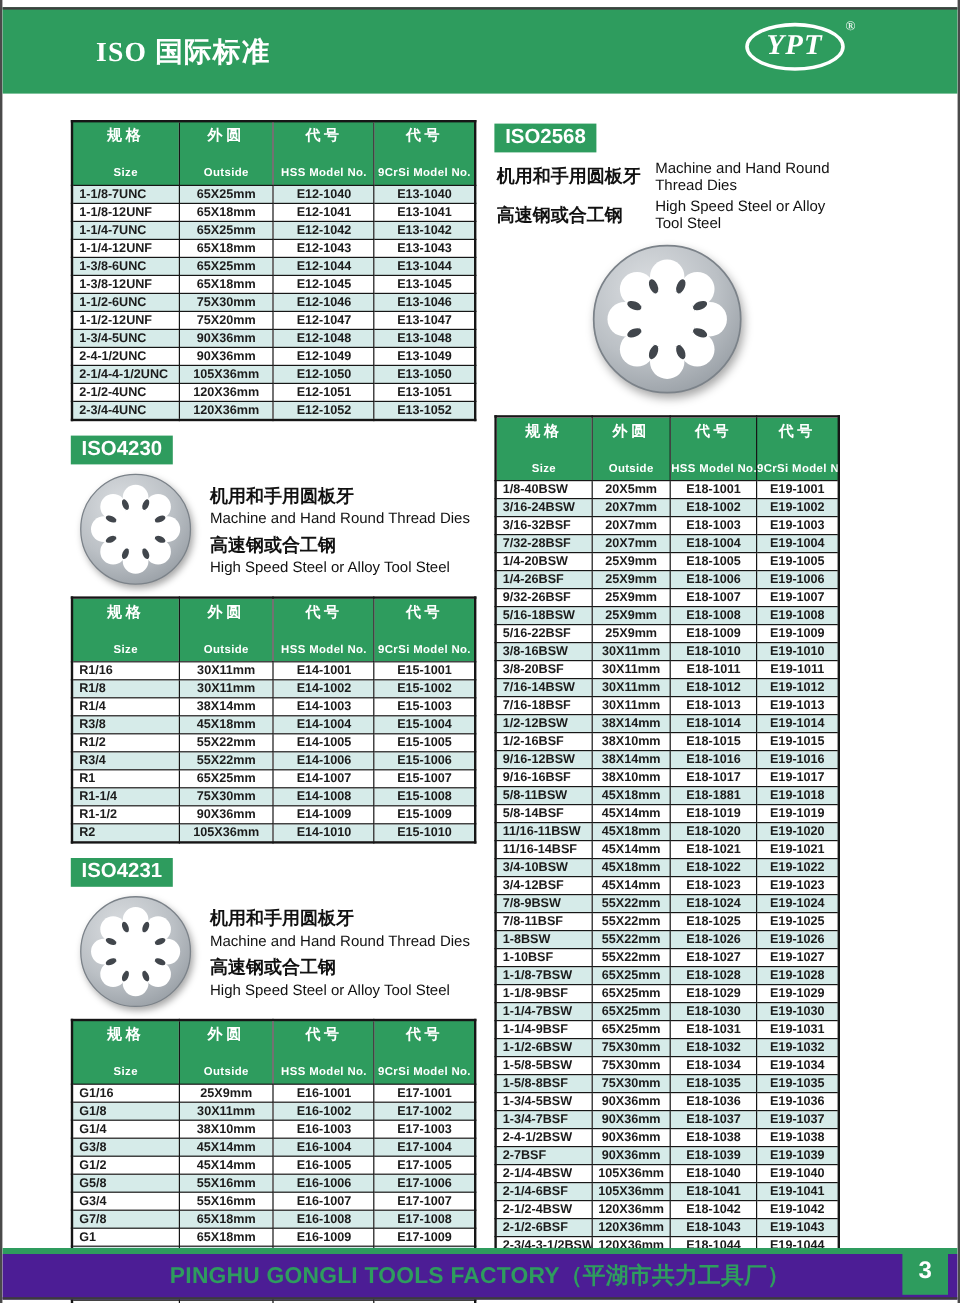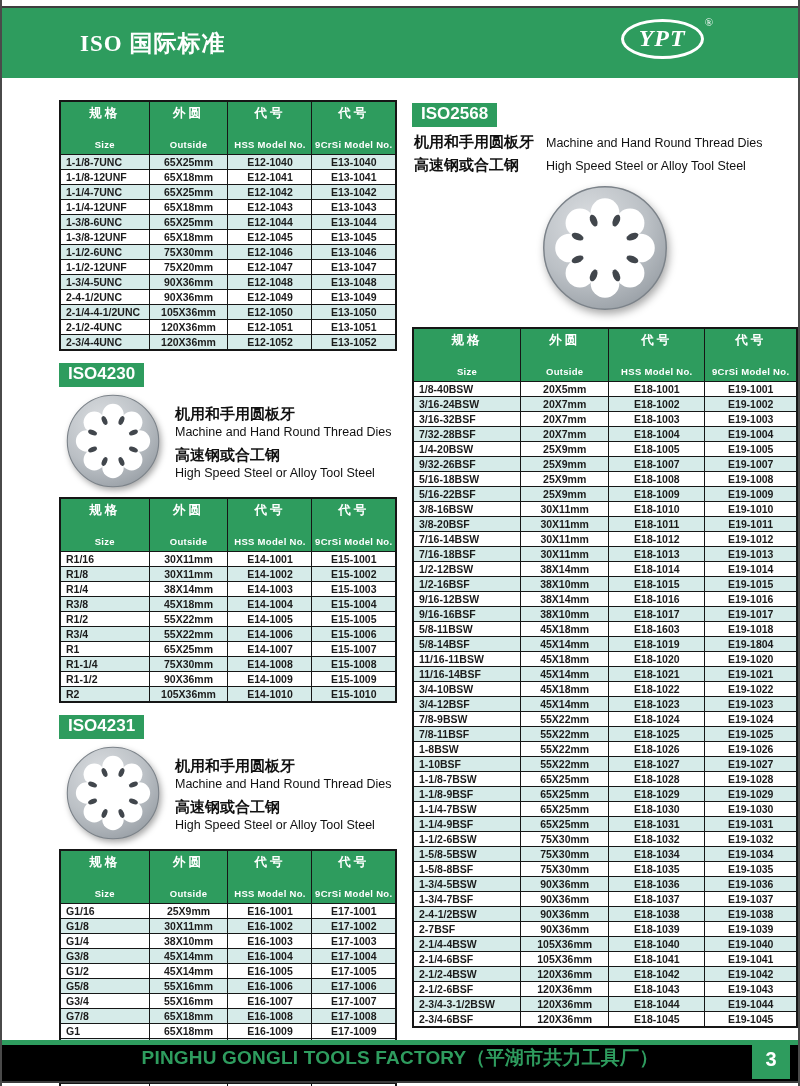--- a/index.html
+++ b/index.html
@@ -22,21 +22,21 @@
   .logo{position:absolute;right:86px;top:11px;white-space:nowrap;}
   .logo-oval{
     display:inline-block;border:3px solid #fff;border-radius:50%;
     padding:4px 15px 6px;color:#fff;font-weight:bold;font-style:italic;
     font-size:24px;letter-spacing:1px;line-height:1;
   }
   .logo-reg{color:#fff;font-size:11px;vertical-align:top;position:relative;top:-3px;left:1px;}
   
   .content{position:absolute;top:78px;left:0;right:0;bottom:46px;}
   .col-left{position:absolute;left:57px;top:22px;width:338px;}
-  .col-right{position:absolute;left:410px;top:25px;width:386px;}
+  .col-right{position:absolute;left:410px;top:25px;width:288px;}
   
   table.spec{border-collapse:collapse;width:100%;border:2px solid #161616;table-layout:fixed;}
   .spec th,.spec td{border:1px solid #161616;overflow:hidden;white-space:nowrap;}
   .spec th{background:var(--green);color:#fff;padding:3px 0 4px;vertical-align:middle;}
   .th-zh{font-size:12.5px;font-weight:bold;letter-spacing:3px;}
   .th-en{font-size:9.5px;font-weight:bold;letter-spacing:0.3px;margin-top:17px;}
   .spec td{height:14px;font-size:10.5px;font-weight:bold;color:#1b1b1b;text-align:center;padding:0 2px;line-height:1;}
   .spec td:first-child{text-align:left;padding-left:5px;}
   .shade-odd tbody tr:nth-child(odd) td{background:var(--rowalt);}
   .shade-even tbody tr:nth-child(even) td{background:var(--rowalt);}
@@ -53,22 +53,22 @@
   .desc .en{font-size:12.5px;color:#111;line-height:1.4;margin-bottom:2px;}
   .intro2{display:grid;grid-template-columns:auto 1fr;column-gap:12px;row-gap:4px;align-items:center;margin:3px 0 2px 2px;}
   .intro2 .zh{font-size:15px;font-weight:bold;color:#111;}
   .intro2 .en{font-size:12.5px;color:#111;}
   .die-big-wrap{text-align:center;margin:6px 0 8px 0;}
   .die-big{width:134px;height:134px;filter:drop-shadow(2px 4px 4px rgba(0,0,0,0.35));}
   
   .footer{position:absolute;left:0;right:0;bottom:3px;}
   .footer-line{height:5px;background:var(--green);}
   .footer-body{
-    height:36px;background:#000000;border-bottom:2px solid #3c3c3c;
-    display:flex;justify-content:center;position:relative;
+    height:36px;background:#4c1d95;border-bottom:2px solid #3c3c3c;
+    display:flex;align-items:center;justify-content:center;position:relative;
   }
   .footer-text{color:var(--green);font-size:19px;font-weight:bold;letter-spacing:0.2px;}
   .page-num{
     position:absolute;right:8px;top:-5px;bottom:2px;width:38px;background:var(--green);
     color:#fff;display:flex;align-items:center;justify-content:center;
     font-size:20px;font-weight:bold;
   }
   .svg-defs{position:absolute;width:0;height:0;}
 </style>
 </head>
@@ -539,20 +539,26 @@
               <td>E18-1004</td>
               <td>E19-1004</td>
             </tr>
             <tr>
               <td>1/4-20BSW</td>
               <td>25X9mm</td>
               <td>E18-1005</td>
               <td>E19-1005</td>
             </tr>
             <tr>
+              <td>1/4-26BSF</td>
+              <td>25X9mm</td>
+              <td>E18-1006</td>
+              <td>E19-1006</td>
+            </tr>
+            <tr>
               <td>9/32-26BSF</td>
               <td>25X9mm</td>
               <td>E18-1007</td>
               <td>E19-1007</td>
             </tr>
             <tr>
               <td>5/16-18BSW</td>
               <td>25X9mm</td>
               <td>E18-1008</td>
               <td>E19-1008</td>
@@ -607,28 +613,28 @@
             </tr>
             <tr>
               <td>9/16-16BSF</td>
               <td>38X10mm</td>
               <td>E18-1017</td>
               <td>E19-1017</td>
             </tr>
             <tr>
               <td>5/8-11BSW</td>
               <td>45X18mm</td>
-              <td>E18-1603</td>
+              <td>E18-1881</td>
               <td>E19-1018</td>
             </tr>
             <tr>
               <td>5/8-14BSF</td>
               <td>45X14mm</td>
               <td>E18-1019</td>
-              <td>E19-1804</td>
+              <td>E19-1019</td>
             </tr>
             <tr>
               <td>11/16-11BSW</td>
               <td>45X18mm</td>
               <td>E18-1020</td>
               <td>E19-1020</td>
             </tr>
             <tr>
               <td>11/16-14BSF</td>
               <td>45X14mm</td>

